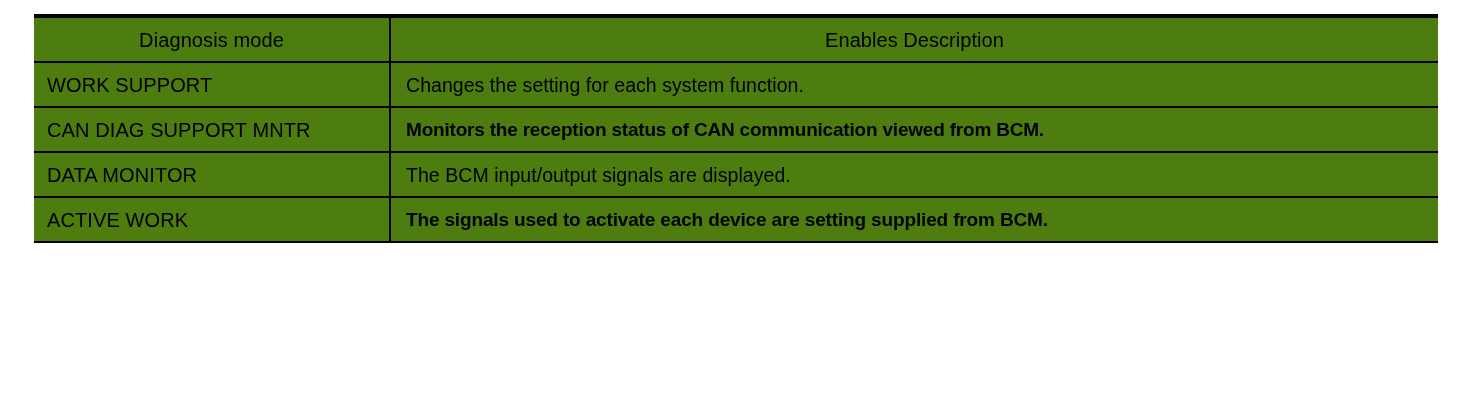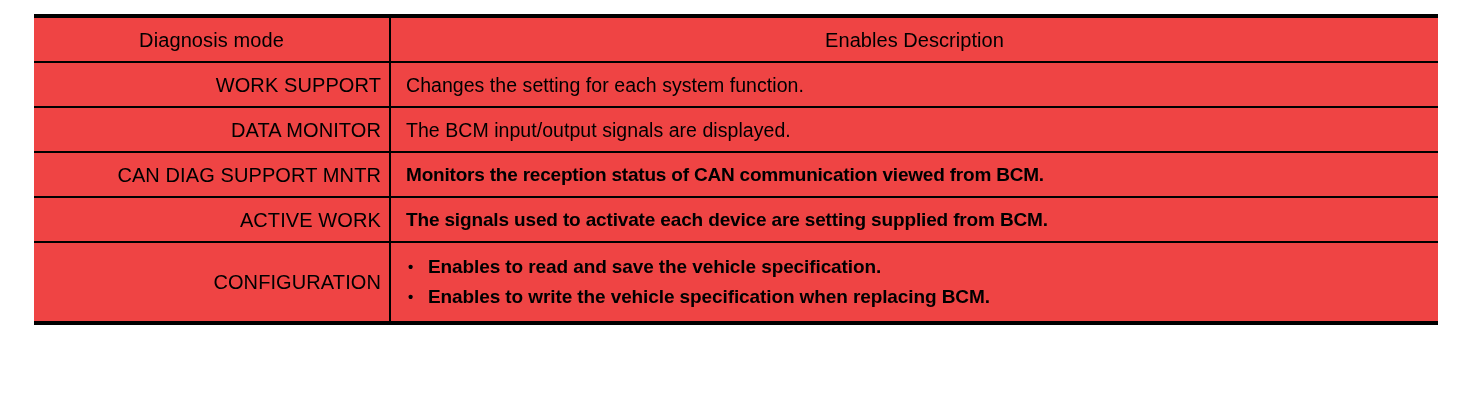--- a/index.html
+++ b/index.html
@@ -24,21 +24,21 @@
   }
 
   
   .diag-table {
     position: absolute;
     left: 34px;
     top: 14px;
     width: 1404px;
     border-collapse: collapse;
     table-layout: fixed;
-    background: #ef4444;
+    background: #4d7c0f;
   }
 
   .diag-table col.col-mode  { width: 356px; }
   .diag-table col.col-desc  { width: 1048px; }
 
   
   .diag-table thead tr.header-row > * {
     border-top: 4px solid #000;
     border-bottom: 2px solid #000;
   }
@@ -62,21 +62,21 @@
     vertical-align: middle;
     font-weight: normal;
   }
 
   .cell-mode {
     height: 43px;
     padding-left: 13px;
     padding-right: 8px;
     font-size: 20px;
     line-height: 24px;
-    text-align: right;
+    text-align: left;
     letter-spacing: 0.1px;
   }
 
   .cell-desc {
     height: 43px;
     padding-left: 15px;
     padding-right: 10px;
     font-size: 19.5px;
     line-height: 24px;
     text-align: left;
@@ -160,41 +160,32 @@
 
     <tbody>
 
       <tr>
         <td class="cell-mode">WORK SUPPORT</td>
         <td class="cell-desc">Changes the setting for each system function.</td>
       </tr>
 
 
       <tr>
-        <td class="cell-mode">DATA MONITOR</td>
-        <td class="cell-desc">The BCM input/output signals are displayed.</td>
+        <td class="cell-mode">CAN DIAG SUPPORT MNTR</td>
+        <td class="cell-desc semi">Monitors the reception status of CAN communication viewed from BCM.</td>
       </tr>
 
       <tr>
-        <td class="cell-mode">CAN DIAG SUPPORT MNTR</td>
-        <td class="cell-desc semi">Monitors the reception status of CAN communication viewed from BCM.</td>
+        <td class="cell-mode">DATA MONITOR</td>
+        <td class="cell-desc">The BCM input/output signals are displayed.</td>
       </tr>
 
       <tr>
         <td class="cell-mode">ACTIVE WORK</td>
         <td class="cell-desc heavier">The signals used to activate each device are setting supplied from BCM.</td>
       </tr>
 
 
-      <tr class="last-row tall-row">
-        <td class="cell-mode">CONFIGURATION</td>
-        <td class="cell-desc">
-          <ul class="bullets">
-            <li>Enables to read and save the vehicle specification.</li>
-            <li>Enables to write the vehicle specification when replacing BCM.</li>
-          </ul>
-        </td>
-      </tr>
 
     </tbody>
   </table>
 
 </div>
 
 </body></html>

